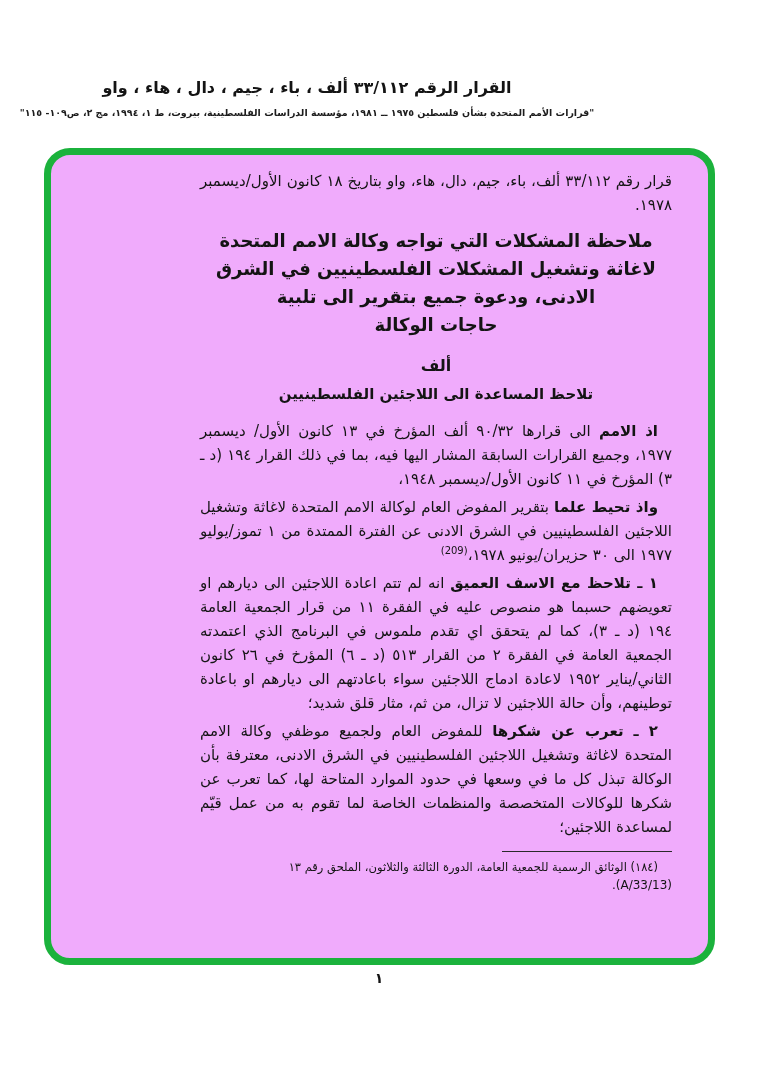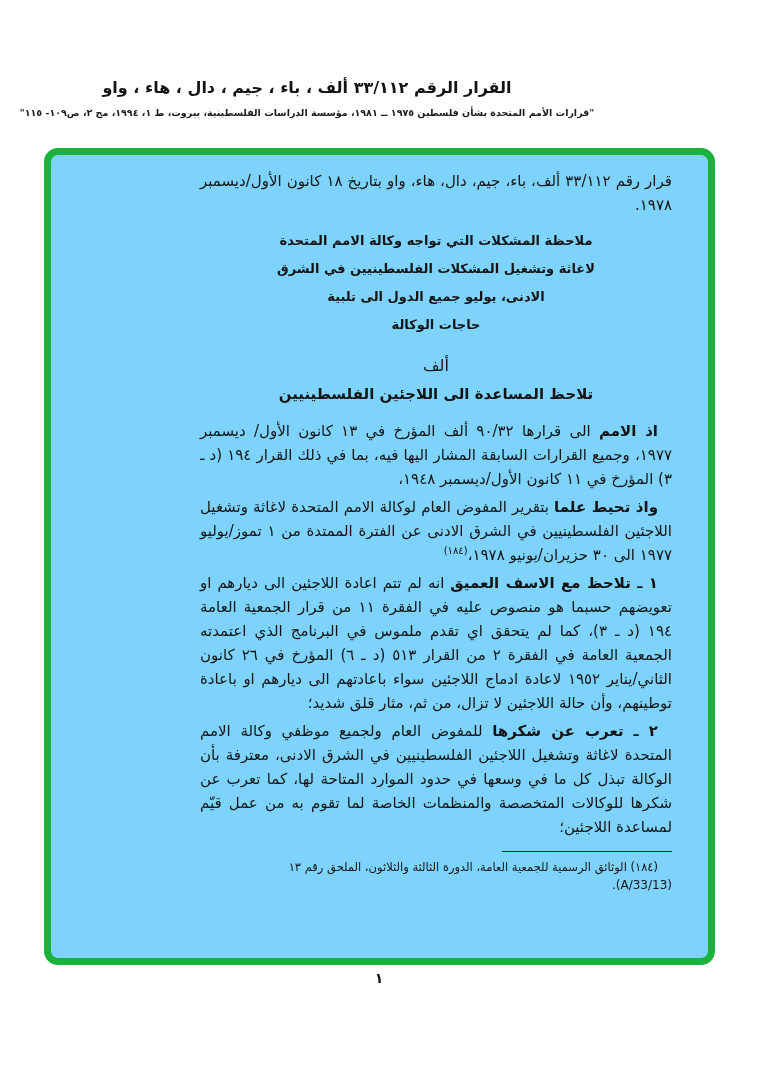--- a/index.html
+++ b/index.html
@@ -42,47 +42,47 @@
   }
   
   .green-box {
     position: absolute;
     left: 44px;
     top: 148px;
     width: 671px;
     height: 817px;
     box-sizing: border-box;
     border: 7px solid #1bb23c;
-    border-radius: 14px;
-    background: #7dd3fc;
+    border-radius: 26px;
+    background: #f0abfc;
   }
   .content {
     position: absolute;
     top: 14px;
     right: 36px;
     width: 472px;
     direction: rtl;
     text-align: right;
     font-size: 15px;
     line-height: 24px;
   }
   .intro {
     margin: 0 0 10px 0;
     text-align: justify;
   }
   .heading-block {
     text-align: center;
     font-weight: bold;
-    font-size: 13px;
+    font-size: 18px;
     line-height: 28px;
     margin: 0 0 12px 0;
   }
   .section-letter {
     text-align: center;
-    font-weight: normal;
+    font-weight: bold;
     font-size: 16px;
     margin: 14px 0 2px 0;
     line-height: 26px;
   }
   .section-title {
     text-align: center;
     font-weight: bold;
     font-size: 15px;
     margin: 0 0 12px 0;
     line-height: 26px;
@@ -148,31 +148,31 @@
   </div>
 
   <div class="green-box">
     <div class="content">
 
       <p class="intro">قرار رقم ٣٣/١١٢ ألف، باء، جيم، دال، هاء، واو بتاريخ ١٨ كانون الأول/ديسمبر ١٩٧٨.</p>
 
       <div class="heading-block">
         <div>ملاحظة المشكلات التي تواجه وكالة الامم المتحدة</div>
         <div>لاغاثة وتشغيل المشكلات الفلسطينيين في الشرق</div>
-        <div>الادنى، يوليو جميع الدول الى تلبية</div>
+        <div>الادنى، ودعوة جميع بتقرير الى تلبية</div>
         <div>حاجات الوكالة</div>
       </div>
 
       <div class="section-letter">ألف</div>
       <div class="section-title">تلاحظ المساعدة الى اللاجئين الفلسطينيين</div>
 
 
       <p class="para"><span class="bold">اذ الامم</span><span> الى قرارها ٩٠/٣٢ ألف المؤرخ في ١٣ كانون الأول/ ديسمبر ١٩٧٧، وجميع القرارات السابقة المشار اليها فيه، بما في ذلك القرار ١٩٤ (د ـ ٣) المؤرخ في ١١ كانون الأول/ديسمبر ١٩٤٨،</span></p>
 
-      <p class="para"><span class="bold">واذ تحيط علما</span><span> بتقرير المفوض العام لوكالة الامم المتحدة لاغاثة وتشغيل اللاجئين الفلسطينيين في الشرق الادنى عن الفترة الممتدة من ١ تموز/يوليو ١٩٧٧ الى ٣٠ حزيران/يونيو ١٩٧٨،</span><sup class="fn-ref">(١٨٤)</sup></p>
+      <p class="para"><span class="bold">واذ تحيط علما</span><span> بتقرير المفوض العام لوكالة الامم المتحدة لاغاثة وتشغيل اللاجئين الفلسطينيين في الشرق الادنى عن الفترة الممتدة من ١ تموز/يوليو ١٩٧٧ الى ٣٠ حزيران/يونيو ١٩٧٨،</span><sup class="fn-ref">(209)</sup></p>
 
       <p class="para"><span class="bold">١ ـ تلاحظ مع الاسف العميق</span><span> انه لم تتم اعادة اللاجئين الى ديارهم او تعويضهم حسبما هو منصوص عليه في الفقرة ١١ من قرار الجمعية العامة ١٩٤ (د ـ ٣)، كما لم يتحقق اي تقدم ملموس في البرنامج الذي اعتمدته الجمعية العامة في الفقرة ٢ من القرار ٥١٣ (د ـ ٦) المؤرخ في ٢٦ كانون الثاني/يناير ١٩٥٢ لاعادة ادماج اللاجئين سواء باعادتهم الى ديارهم او باعادة توطينهم، وأن حالة اللاجئين لا تزال، من ثم، مثار قلق شديد؛</span></p>
 
       <p class="para"><span class="bold">٢ ـ تعرب عن شكرها</span><span> للمفوض العام ولجميع موظفي وكالة الامم المتحدة لاغاثة وتشغيل اللاجئين الفلسطينيين في الشرق الادنى، معترفة بأن الوكالة تبذل كل ما في وسعها في حدود الموارد المتاحة لها، كما تعرب عن شكرها للوكالات المتخصصة والمنظمات الخاصة لما تقوم به من عمل قيّم لمساعدة اللاجئين؛</span></p>
 
       <div class="footnote-area">
         <div class="footnote-rule"></div>
         <div class="footnote">(١٨٤) الوثائق الرسمية للجمعية العامة، الدورة الثالثة والثلاثون، الملحق رقم ١٣</div>
         <div class="footnote-ref-line">.(A/33/13)</div>
       </div>

